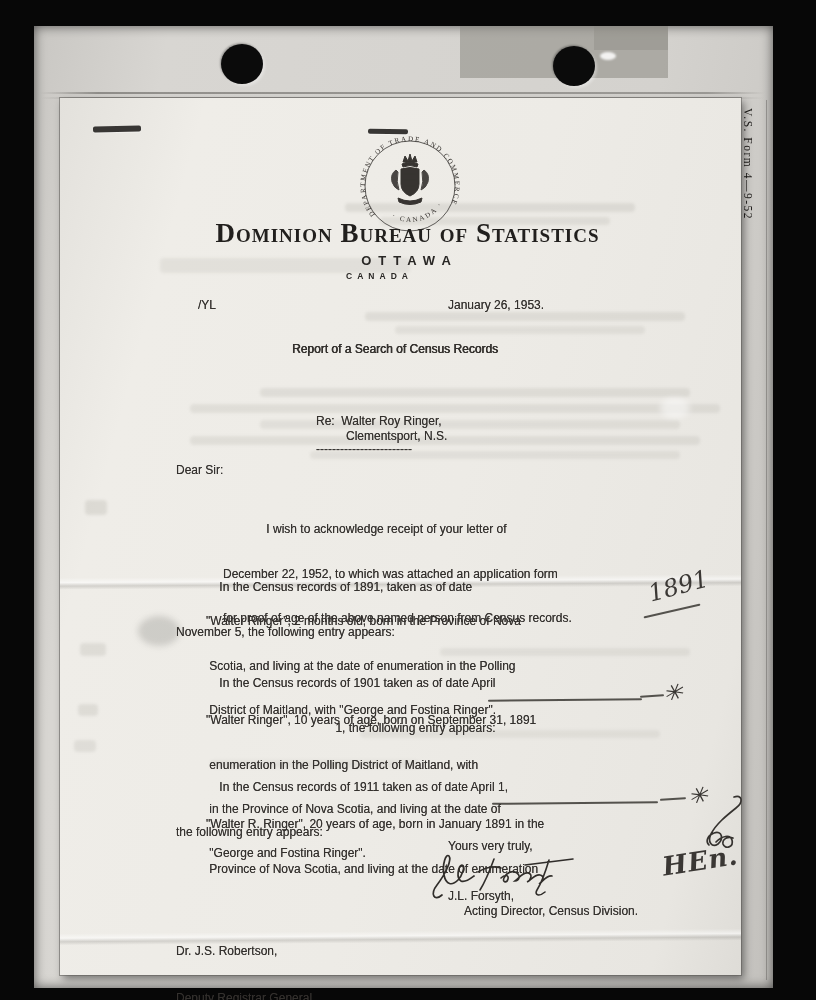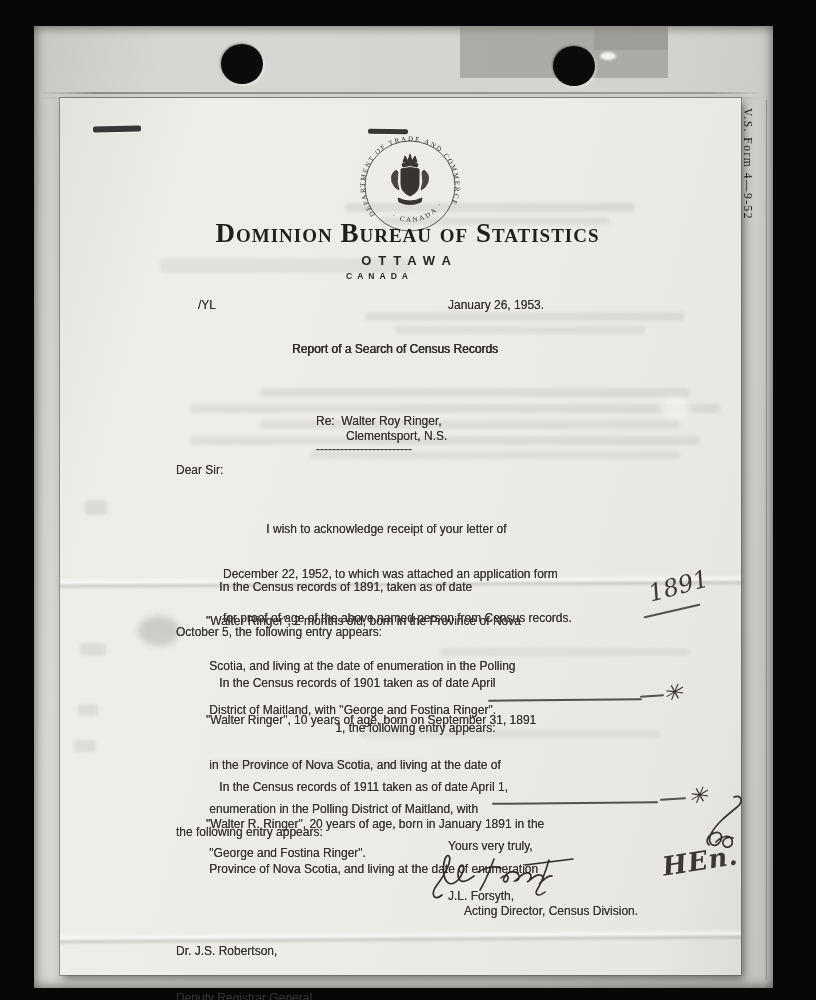--- a/index.html
+++ b/index.html
@@ -140,38 +140,38 @@
   <div class="abs tw" style="left:116px;top:365px;">Dear Sir:</div>
 
   <div class="abs tw" style="left:128px;top:395px;margin-left:35px;">
     <div>             I wish to acknowledge receipt of your letter of</div>
     <div>December 22, 1952, to which was attached an application form</div>
     <div>for proof of age of the above named person from Census records.</div>
   </div>
 
   <div class="abs tw" style="left:116px;top:453px;">
     <div>             In the Census records of 1891, taken as of date</div>
-    <div>October 5, the following entry appears:</div>
+    <div>November 5, the following entry appears:</div>
   </div>
 
   <div class="abs tw" style="left:146px;top:487px;">
     <div>"Walter Ringer", 2 months old, born in the Province of Nova</div>
     <div> Scotia, and living at the date of enumeration in the Polling</div>
     <div> District of Maitland, with "George and Fostina Ringer".</div>
   </div>
 
   <div class="abs tw" style="left:116px;top:549px;text-align:right;">
     <div>             In the Census records of 1901 taken as of date April</div>
     <div>1, the following entry appears:</div>
   </div>
 
   <div class="abs tw" style="left:146px;top:586px;">
     <div><span>"Walter Ringer", 10 years of age, born on </span><span>September 31, 1891</span></div>
+    <div> enumeration in the Polling District of Maitland, with</div>
     <div> in the Province of Nova Scotia, and living at the date of</div>
-    <div> enumeration in the Polling District of Maitland, with</div>
     <div> "George and Fostina Ringer".</div>
   </div>
 
   <div class="abs tw" style="left:116px;top:653px;">
     <div>             In the Census records of 1911 taken as of date April 1,</div>
     <div>the following entry appears:</div>
   </div>
 
   <div class="abs tw" style="left:146px;top:690px;">
     <div><span>"Walter R. Ringer", 20 years of age, born in </span><span>January 1891 in the</span></div>

